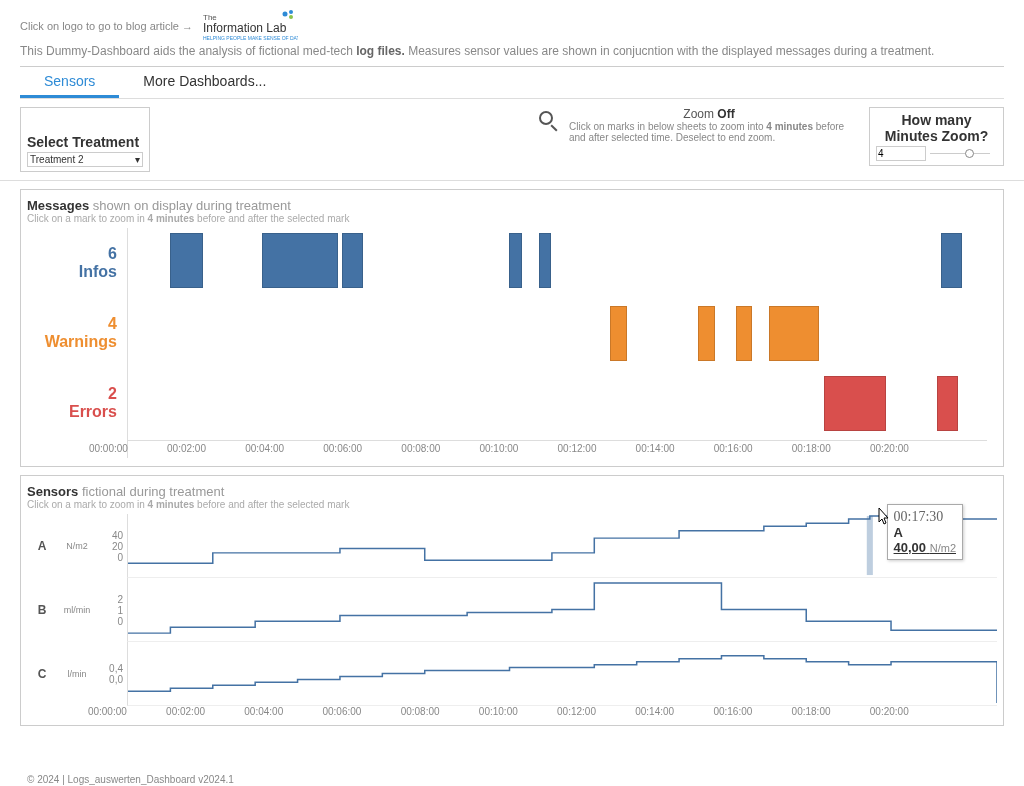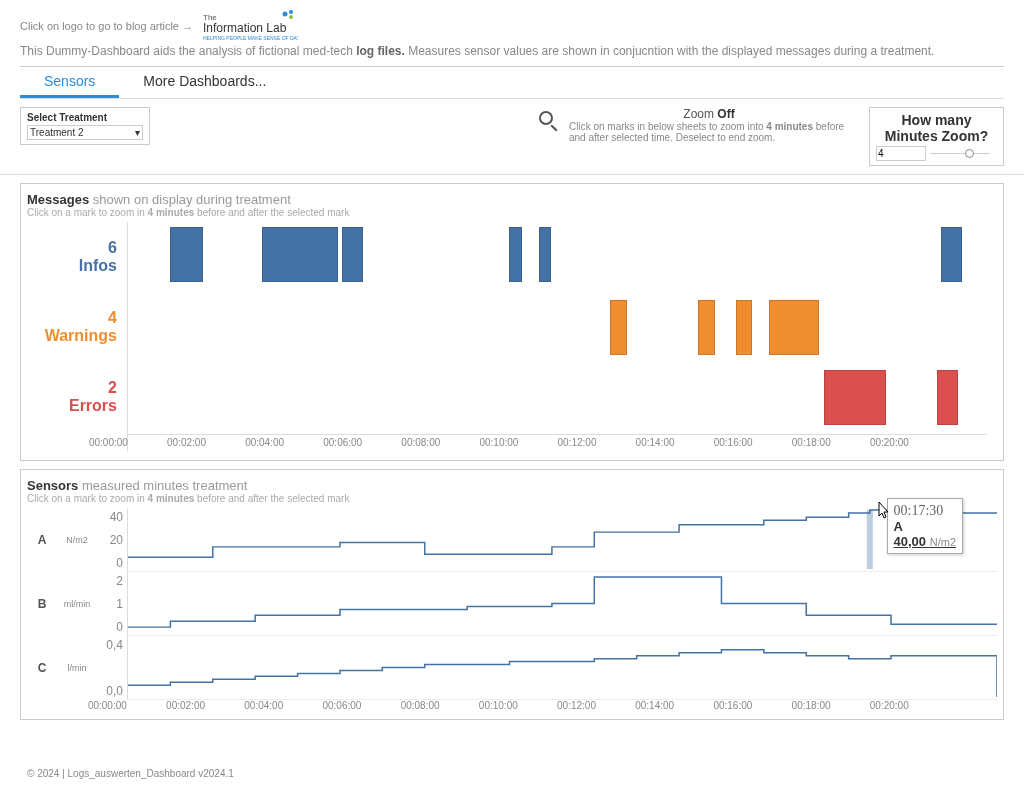--- a/index.html
+++ b/index.html
@@ -10,21 +10,21 @@
   .blog-link { font-size: 11px; color: #888; align-self: center; margin-right: 10px; }
   .logo { width: 95px; height: 32px; position: relative; }
   .subtitle { font-size: 12px; color: #888; padding: 0 20px 8px 20px; }
   .subtitle b { color: #666; font-weight: bold; }
   .tabs { border-top: 1px solid #ccc; border-bottom: 1px solid #ddd; display: flex; margin: 0 20px; }
   .tab { padding: 6px 24px; font-size: 14px; cursor: pointer; }
   .tab.active { color: #2e8bd6; border-bottom: 3px solid #2e8bd6; }
   .tab:not(.active) { color: #333; }
   .controls { display: flex; align-items: flex-start; padding: 8px 20px; border-bottom: 1px solid #ddd; gap: 20px; }
   .select-block { border: 1px solid #ccc; padding: 4px 6px; width: 130px; }
-  .select-block .lbl { font-size: 10px; color: #333; font-weight: bold;}
+  .select-block .lbl { font-size: 14px; color: #333; font-weight: bold; margin-top: 22px;}
   .select-block .sel { font-size: 10px; border: 1px solid #ccc; margin-top:2px; padding:1px 2px; display:flex; justify-content:space-between; align-items:center; cursor:pointer;}
   .zoom-info { display: flex; align-items: flex-start; margin-left: auto; gap: 8px; }
   .zoom-text .zt1 { font-size: 12px; color: #555; text-align: center; }
   .zoom-text .zt1 b{color:#333;}
   .zoom-text .zt2 { font-size: 10px; color: #888; max-width: 280px; }
   .zoom-box { border: 1px solid #ccc; padding: 4px 6px; width: 135px; }
   .zoom-box .lbl { font-size: 14px; color: #333; font-weight:bold;text-align:center;}
   .zoom-box .row { display:flex; align-items:center; gap:4px; margin-top:2px;}
   .zoom-box input { width: 50px; font-size:10px; border:1px solid #ccc; padding:1px;}
   .slider { width: 60px; height:10px; position:relative;}
@@ -52,21 +52,21 @@
   .bar.warn-bar { background:#ee8e30; }
   .bar.err-bar  { background:#d94f4d; }
   .msg-xaxis { position:absolute; left:0; right:10px; bottom:0; height:18px; display:flex; border-top:1px solid #ddd;}
   .msg-xaxis span { flex:1; font-size:10px; color:#888; text-align:left; padding-top:2px; transform:translateX(-50%);}
 
   
   .sens-chart { position:relative; }
   .sens-row { display:flex; height:64px; }
   .sens-lbl { width:30px; display:flex; align-items:center; justify-content:center; font-size:12px; color:#555; font-weight:bold;}
   .sens-unit { width:40px; display:flex; align-items:center; justify-content:center; font-size:9px; color:#888;}
-  .sens-yaxis { width:30px; display:flex; flex-direction:column; justify-content:space-between; align-items:flex-end; font-size:12px; color:#888; padding:2px 4px 2px 0;}
+  .sens-yaxis { width:30px; display:flex; flex-direction:column; justify-content:center; align-items:flex-end; font-size:10px; color:#888; padding:2px 4px 2px 0;}
   .sens-plot { flex:1; position:relative; border-left:1px solid #ddd; border-bottom:1px solid #eee;}
   .sens-plot svg { position:absolute; inset:0; width:100%; height:100%;}
   .sens-line { fill:none; stroke:#4472a4; stroke-width:1.5;}
   .sens-xaxis { display:flex; margin-left:100px; padding-right:10px;}
   .sens-xaxis span { flex:1; font-size:10px; color:#888; text-align:left; transform:translateX(-50%);}
   .tooltip { position:absolute; background:#fff; border:1px solid #aaa; padding:4px 6px; font-size:11px; box-shadow:1px 1px 3px rgba(0,0,0,0.2); z-index:10;}
   .tooltip .tt-time{color:#666;font-size:14px;font-family:Liberation Serif, serif;}
   .tooltip .tt-name{font-weight:bold;font-size:13px;}
   .tooltip .tt-val{font-size:13px;text-decoration:underline;}
   .tooltip .tt-val .u{color:#888;font-size:11px;}
@@ -179,21 +179,21 @@
           <span>00:14:00</span>
           <span>00:16:00</span>
           <span>00:18:00</span>
           <span>00:20:00</span>
         </div>
     </div>
   </div>
 </div>
 
 <div class="panel" style="position:relative;">
-  <div class="panel-title"><b>Sensors</b><span class="muted"> measured minutes treatment</span></div>
+  <div class="panel-title"><b>Sensors</b><span class="muted"> fictional during treatment</span></div>
   <div class="panel-sub"><span>Click on a mark to zoom in </span><b>4 minutes</b><span> before and after the selected mark</span></div>
 
   <div class="sens-chart" id="sens-chart">
     <div class="sens-row">
       <div class="sens-lbl">A</div>
       <div class="sens-unit">N/m2</div>
       <div class="sens-yaxis">
           <span>40</span>
           <span>20</span>
           <span>0</span>

